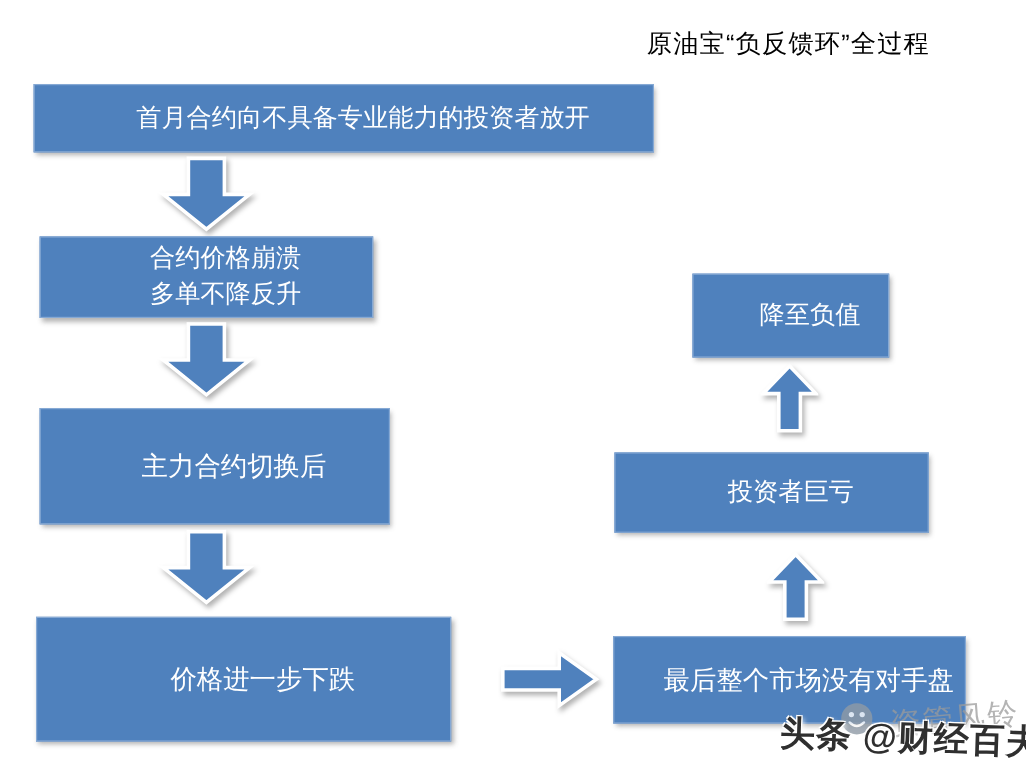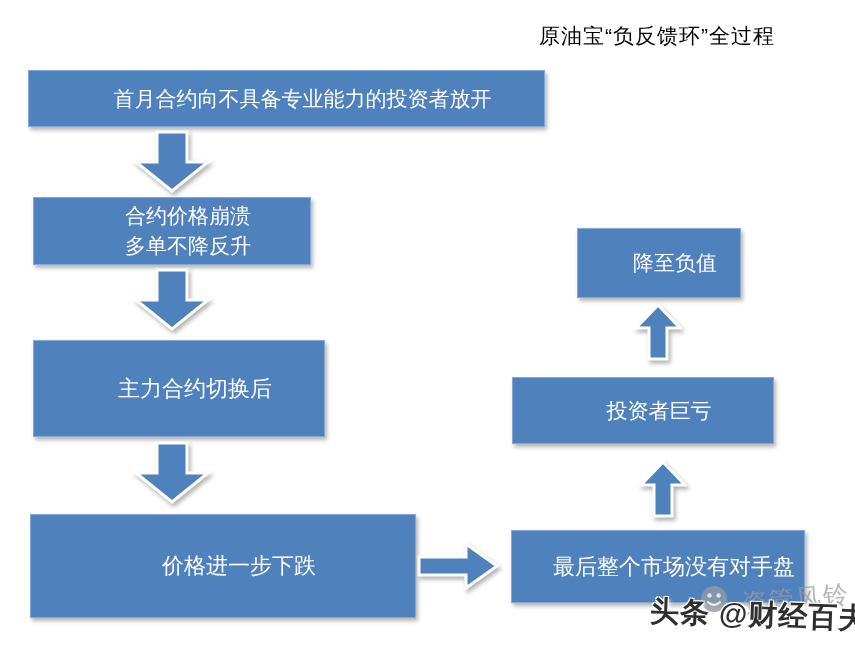--- a/index.html
+++ b/index.html
@@ -18,21 +18,21 @@
     border:1px solid #86a9d4;
     box-shadow:2px 3px 4px rgba(90,90,90,0.45);
     color:#ffffff; display:flex; flex-direction:column;
     align-items:center; justify-content:center;
     text-align:center; line-height:1.42; box-sizing:border-box;padding-left:32px;
   }
   .box span { display:block; }
   .box1 { left:28px;  top:70px;  width:517px; height:57px;  font-size:21px; }
   .box2 { left:33px;  top:197px; width:278px; height:68px;  font-size:21px; }
   .box3 { left:33px;  top:340px; width:292px; height:97px;  font-size:22px; }
-  .box4 { left:30px;  top:514px; width:386px; height:104px; font-size:22px; }
+  .box4 { left:30px;  top:514px; width:346px; height:104px; font-size:22px; }
   .box5 { left:511px; top:530px; width:294px; height:73px;  font-size:22px;justify-content:center; }
   .box6 { left:512px; top:377px; width:262px; height:67px;  font-size:21px; }
   .box7 { left:577px; top:228px; width:164px; height:70px;  font-size:21px; }
   .arrow { position:absolute; filter:drop-shadow(2px 3px 2px rgba(0,0,0,0.30)); }
   .da1 { left:132px; top:130px; }
   .da2 { left:132px; top:268px; }
   .da3 { left:132px; top:441px; }
   .ua1 { left:634px; top:303px; }
   .ua2 { left:639px; top:460px; }
   .ra1 { left:416px; top:540px; }

